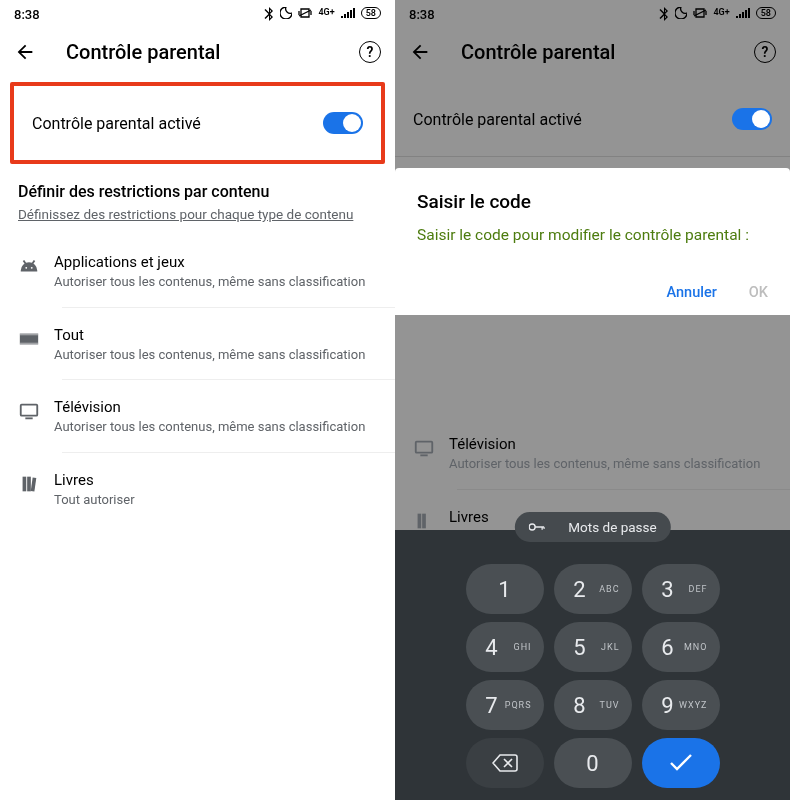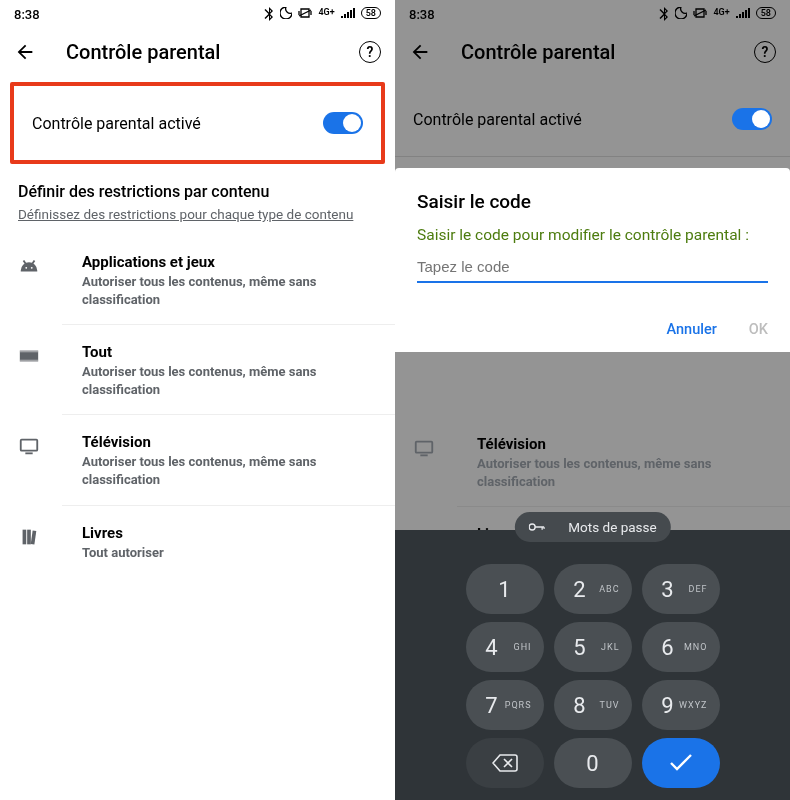--- a/index.html
+++ b/index.html
@@ -63,25 +63,24 @@
     margin: 0 10px;
     border-radius: 2px;
   }
   .divider { height: 1px; background: #e0e0e0; }
   
   .section-header { padding: 18px 18px 12px; position: relative; z-index: 1;}
   .section-header .h { font-size: 16px; font-weight: 500; margin-bottom: 4px;}
   .section-header .sub { font-size: 13.5px; color: #5f6368; line-height: 1.35; text-decoration: underline;}
   
   .list-item {
-    display: flex; gap: 40px;
+    display: flex; gap: 12px;
     padding: 18px 18px 16px;
     position: relative; z-index: 1;
     cursor: pointer;
-    font-weight: bold;
   }
   .list-item .icon {
     width: 24px; height: 24px; margin-top: 2px;
     flex-shrink: 0;
     color: #5f6368;
   }
   .list-item .texts .t { font-size: 15px; margin-bottom: 2px; }
   .list-item .texts .s { font-size: 13px; color: #5f6368; line-height: 1.35;}
   .list-divider { height: 1px; background: #eee; margin-left: 62px; }
   
@@ -321,21 +320,20 @@
     <div class="texts">
       <div class="t">Livres</div>
     </div>
   </div>
 
   <div class="dim-overlay"></div>
 
   <div class="dialog">
     <h2>Saisir le code</h2>
     <div class="msg">Saisir le code pour modifier le contrôle parental :</div>
-    <input class="input" type="text" placeholder="Tapez le code" style="">
     <div class="actions">
       <span class="btn cancel">Annuler</span>
       <span class="btn ok">OK</span>
     </div>
   </div>
 
   <div class="keyboard">
     <div class="pw-chip">
       <span>
         <svg width="16" height="10" viewBox="0 0 24 14">

